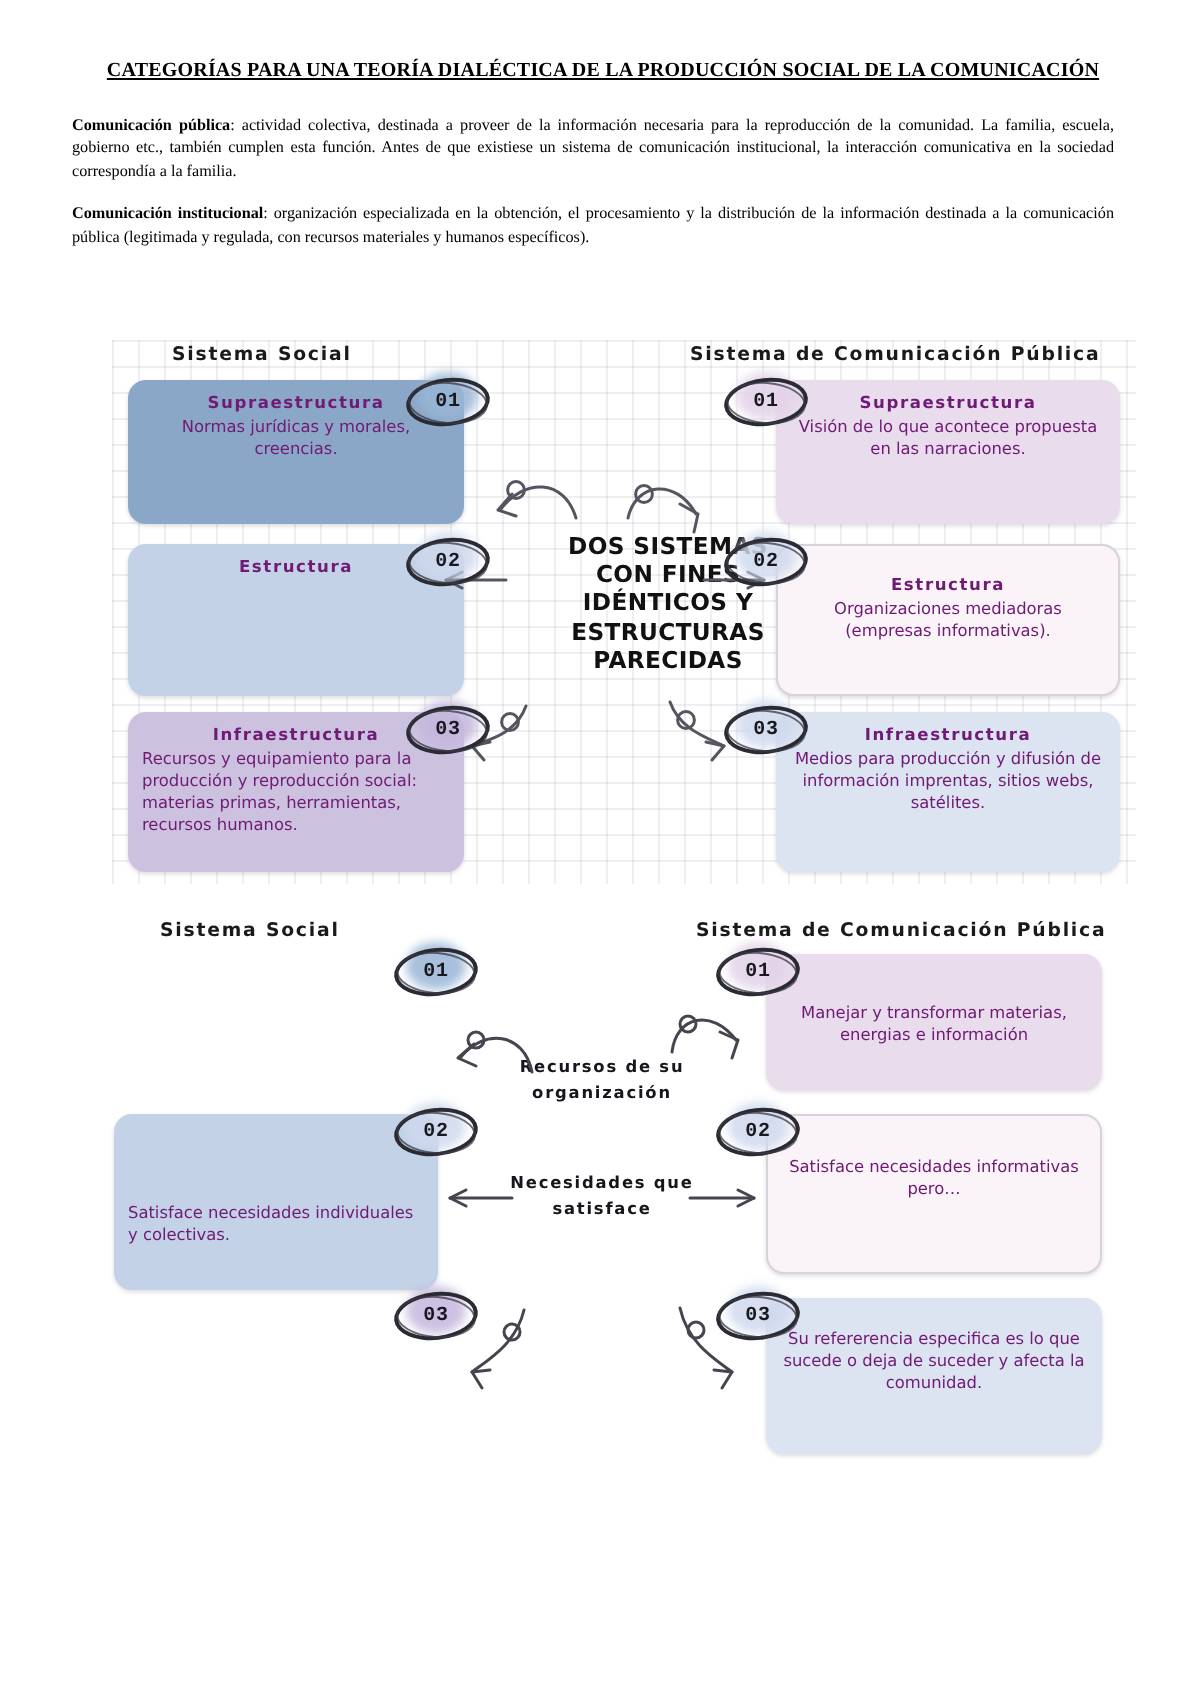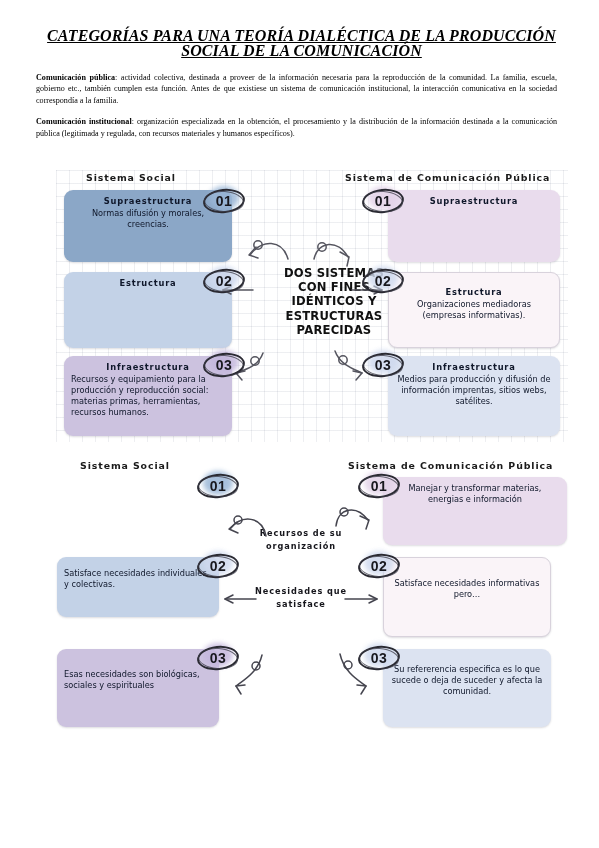--- a/index.html
+++ b/index.html
@@ -10,28 +10,27 @@
     font-family: "Liberation Serif", serif;
     position: relative;
     overflow: hidden;
   }
 
   
   .doc-head { padding: 28px 32px 0 36px; }
   .doc-title {
     font-family: "Liberation Serif", serif;
     font-weight: bold;
-    font-size: 16px;
+    font-size: 10px;
     line-height: 15px;
     text-align: center;
     text-decoration: underline;
     letter-spacing: .1px;
     color: #000;
     margin: 0 0 14px 0;
-    font-style: italic;
   }
   .para {
     font-family: "Liberation Serif", serif;
     font-size: 8.1px;
     line-height: 11.4px;
     color: #000;
     text-align: justify;
     margin: 0 10px 10px 0;
   }
   .para b { font-weight: bold; }
@@ -63,21 +62,21 @@
     color: #1a1a1a;
     white-space: nowrap;
   }
 
   
   .box {
     position: absolute;
     border-radius: 9px;
     padding: 6px 7px 22px 7px;
     font-family: "DejaVu Sans", sans-serif;
-    color: #0f172a;
+    color: #701a75;
     box-shadow: 0 1px 2px rgba(60,60,80,.18);
     overflow: hidden;
   }
   .box .hdr {
     display: block;
     text-align: center;
     font-weight: bold;
     font-size: 8.3px;
     letter-spacing: .8px;
     margin-bottom: 2px;
@@ -120,22 +119,22 @@
   .badge .ring2 {
     position: absolute; left:1px; top:2px; right:1px; bottom:1px;
     border: 1.4px solid #3a3a46;
     border-radius: 50%;
     transform: rotate(4deg);
     opacity:.75;
   }
   .badge .num {
     position: absolute; inset: 0;
     display: flex; align-items: center; justify-content: center;
-    font-family: Liberation Sans, sans-serif;
-    font-size: 14px; font-weight: bold;
+    font-family: Liberation Mono, monospace;
+    font-size: 10px; font-weight: bold;
     color: #18181e;
     letter-spacing: .4px;
     text-align: right;
   }
   .blob-blue   { background:#9ab6d6; }
   .blob-purple { background:#c4b7dd; }
   .blob-pale   { background:#cfd9ee; }
   .blob-pink   { background:#e2d2e8; }
 
   
@@ -202,21 +201,21 @@
       <path d="M335 184 C340 198, 354 202, 362 206"></path>
       <circle cx="343" cy="193" r="4.2"></circle>
       <path d="M362 206 l-9 -2 M362 206 l-6 7"></path>
     </g>
   </svg>
 
   <div class="sys-label" style="left:86px; top:10px;">Sistema Social</div>
 
   <div class="box c-blue-dark" style="left:64px; top:28px; width:168px; height:72px;">
     <span class="hdr">Supraestructura</span>
-    <span class="bdy center">Normas difusión y morales, creencias.</span>
+    <span class="bdy center">Normas jurídicas y morales, creencias.</span>
   </div>
   <div class="badge" style="left:203px; top:27px;">
     <span class="blob blob-blue"></span>
       <span class="ring"></span>
       <span class="ring2"></span>
     <span class="num">01</span>
   </div>
 
   <div class="box c-blue-light" style="left:64px; top:110px; width:168px; height:76px;">
     <span class="hdr">Estructura</span>
@@ -242,20 +241,21 @@
   <div class="center-title" style="left:240px; top:104px; width:122px;margin-left:33px;">DOS SISTEMAS
 CON FINES
 IDÉNTICOS Y
 ESTRUCTURAS
 PARECIDAS</div>
 
   <div class="sys-label" style="left:345px; top:10px;">Sistema de Comunicación Pública</div>
 
   <div class="box c-pink" style="left:388px; top:28px; width:172px; height:72px;">
     <span class="hdr">Supraestructura</span>
+    <span class="bdy center">Visión de lo que acontece propuesta en las narraciones.</span>
   </div>
   <div class="badge" style="left:362px; top:27px;">
     <span class="blob blob-pink"></span>
       <span class="ring"></span>
       <span class="ring2"></span>
     <span class="num">01</span>
   </div>
 
   <div class="box c-offwhite" style="left:388px; top:110px; width:172px; height:76px;">
     <span class="hdr" style="margin-top:8px;">Estructura</span>
@@ -305,48 +305,45 @@
 
   <div class="sys-label" style="left:80px; top:8px;">Sistema Social</div>
 
   <div class="badge" style="left:197px; top:22px;">
     <span class="blob blob-blue"></span>
       <span class="ring"></span>
       <span class="ring2"></span>
     <span class="num">01</span>
   </div>
 
-  <div class="box c-blue-light" style="left:57px; top:105px; width:162px; height:60px; display:flex; align-items:center;">
+  <div class="box c-blue-light" style="left:57px; top:105px; width:162px; height:88px; display:flex; align-items:flex-end;">
     <span class="bdy left" style="width:100%;">Satisface necesidades individuales y colectivas.</span>
   </div>
   <div class="badge" style="left:197px; top:102px;">
     <span class="blob blob-pale"></span>
       <span class="ring"></span>
       <span class="ring2"></span>
     <span class="num">02</span>
   </div>
 
-  <div class="box c-purple" style="left:57px; top:197px; width:162px; height:78px; display:flex; align-items:center;">
-    <span class="bdy left" style="width:100%;">Esas necesidades son biológicas, sociales y espirituales</span>
-  </div>
   <div class="badge" style="left:197px; top:194px;">
     <span class="blob blob-purple"></span>
       <span class="ring"></span>
       <span class="ring2"></span>
     <span class="num">03</span>
   </div>
 
   <div class="center-label" style="left:245px; top:75px; width:112px;">Recursos de su
 organización</div>
   <div class="center-label" style="left:245px; top:133px; width:112px;">Necesidades que
 satisface</div>
 
   <div class="sys-label" style="left:348px; top:8px;">Sistema de Comunicación Pública</div>
 
-  <div class="box c-pink" style="left:383px; top:25px; width:184px; height:68px; display:flex; align-items:flex-start;">
+  <div class="box c-pink" style="left:383px; top:25px; width:168px; height:68px; display:flex; align-items:flex-end;">
     <span class="bdy center" style="width:100%;">Manejar y transformar materias, energias e información</span>
   </div>
   <div class="badge" style="left:358px; top:22px;">
     <span class="blob blob-pink"></span>
       <span class="ring"></span>
       <span class="ring2"></span>
     <span class="num">01</span>
   </div>
 
   <div class="box c-offwhite" style="left:383px; top:105px; width:168px; height:80px; display:flex; align-items:center;">

